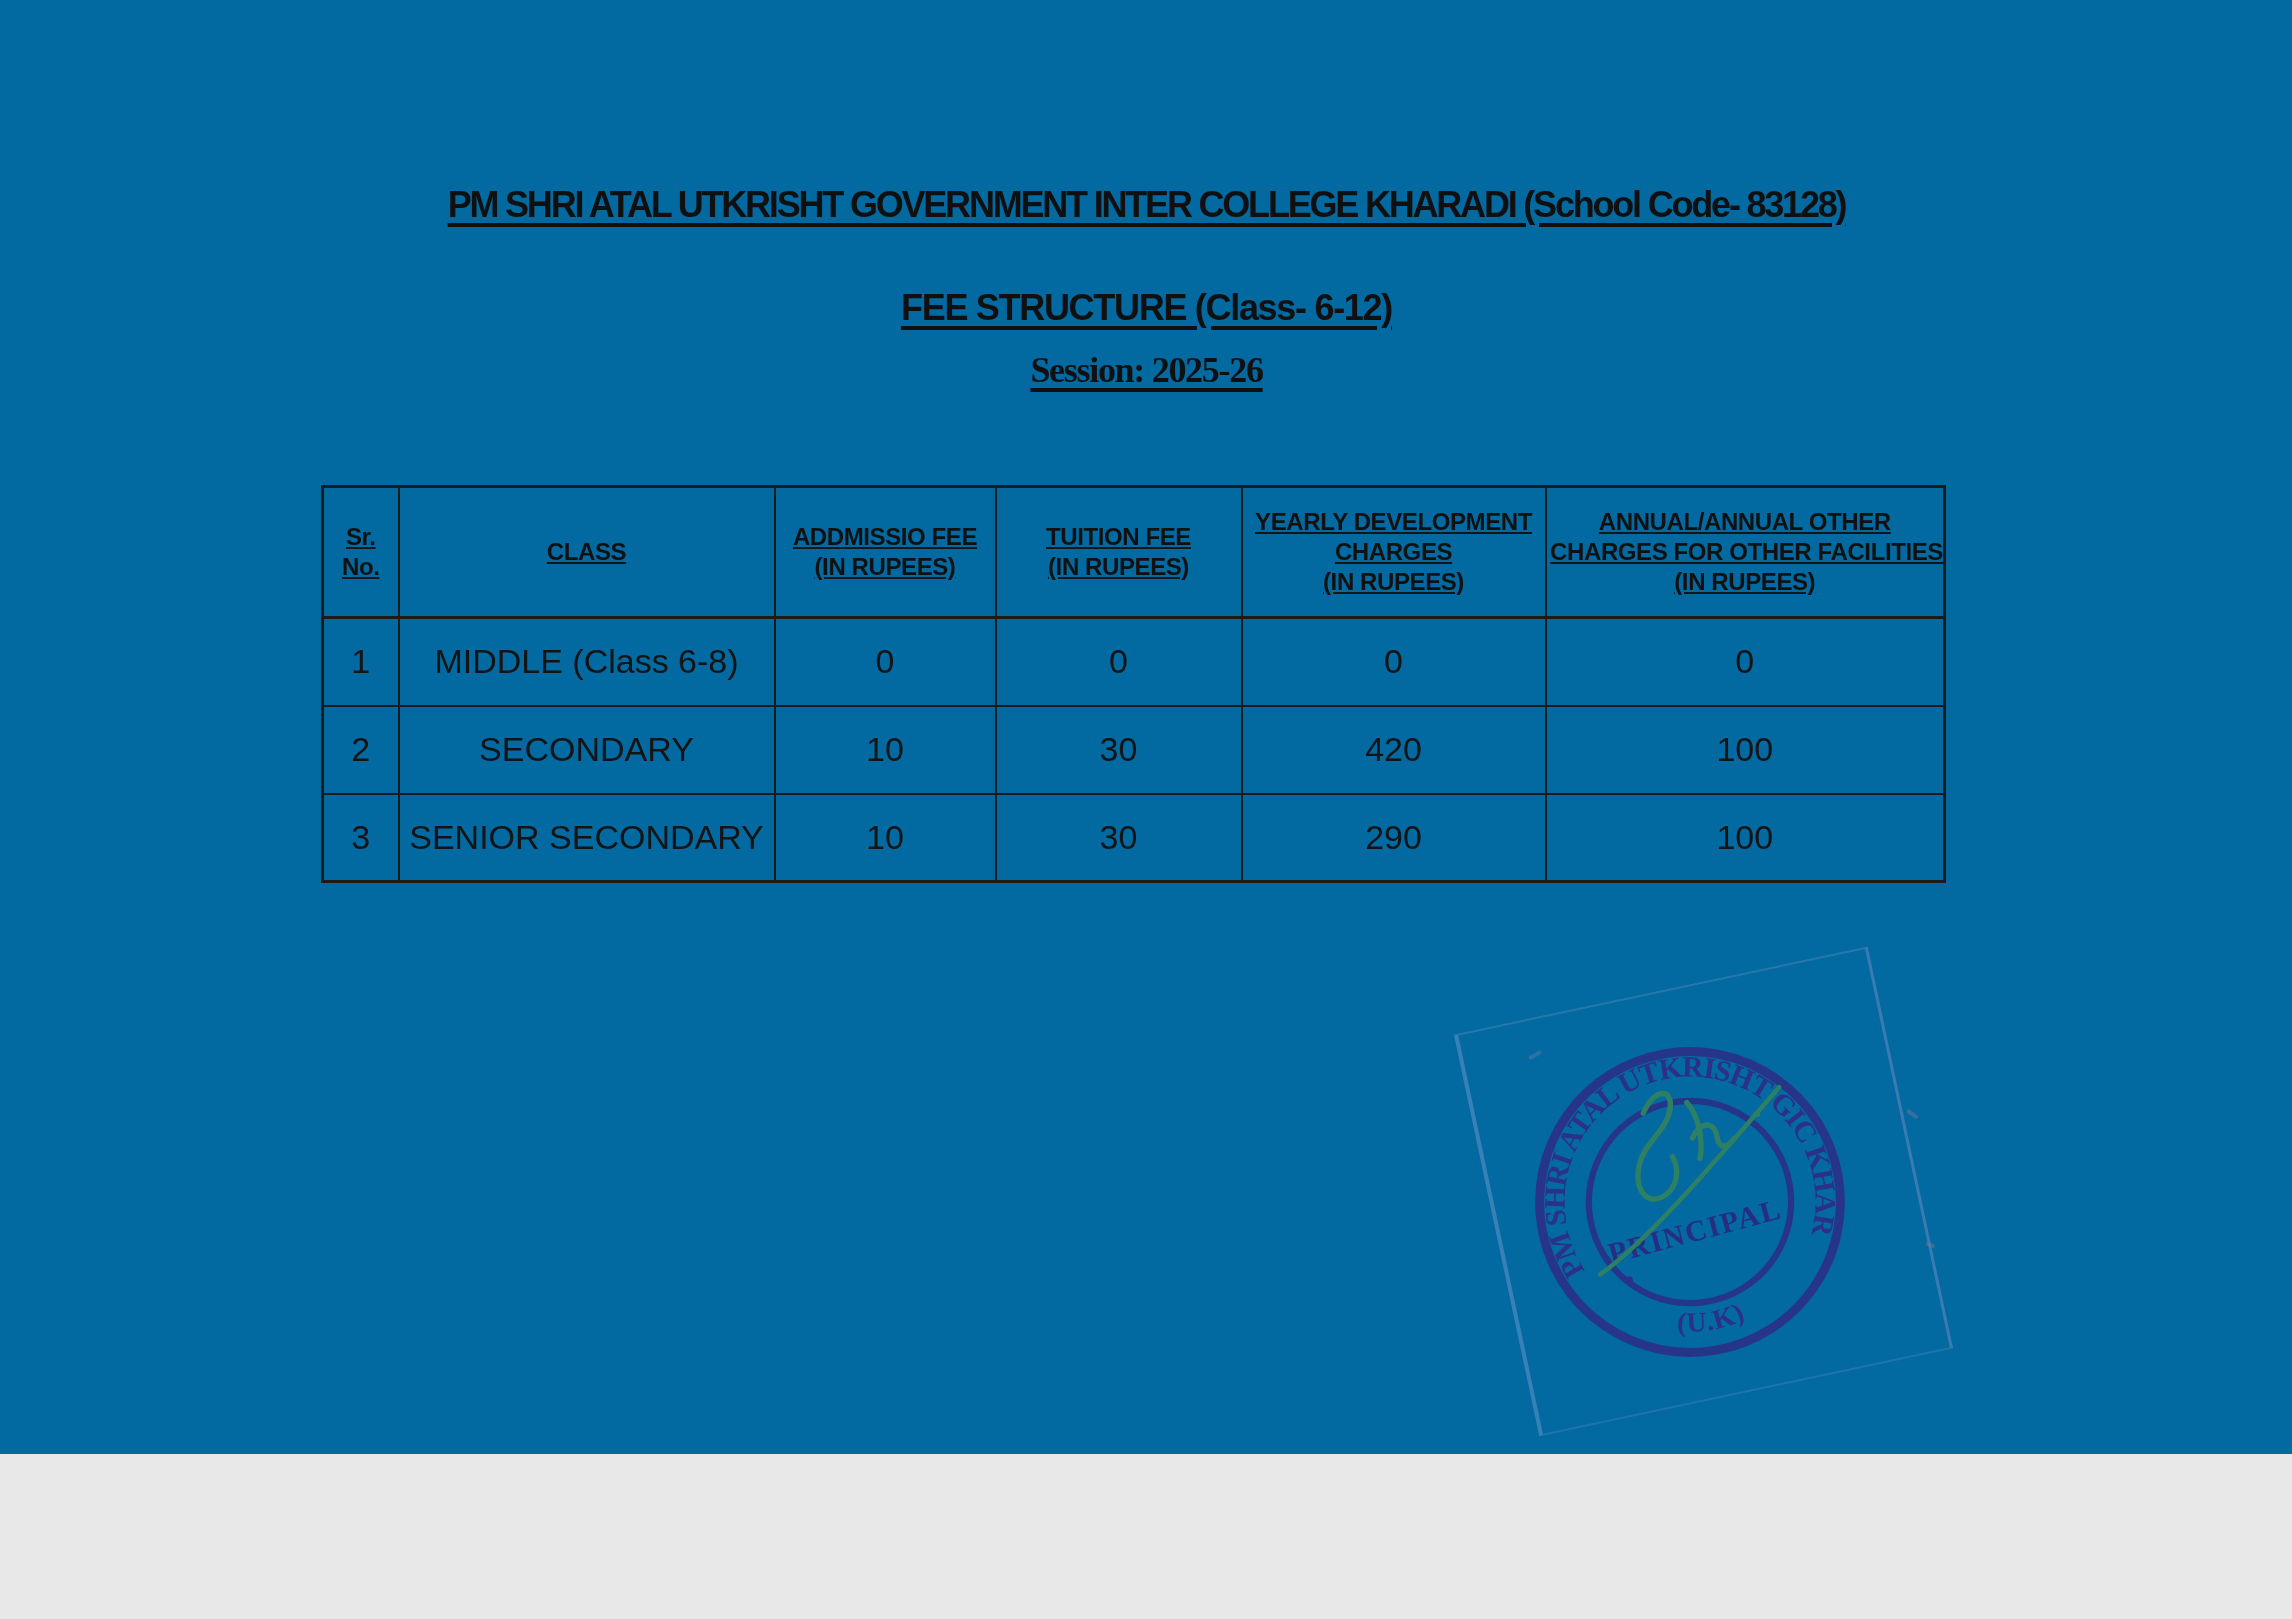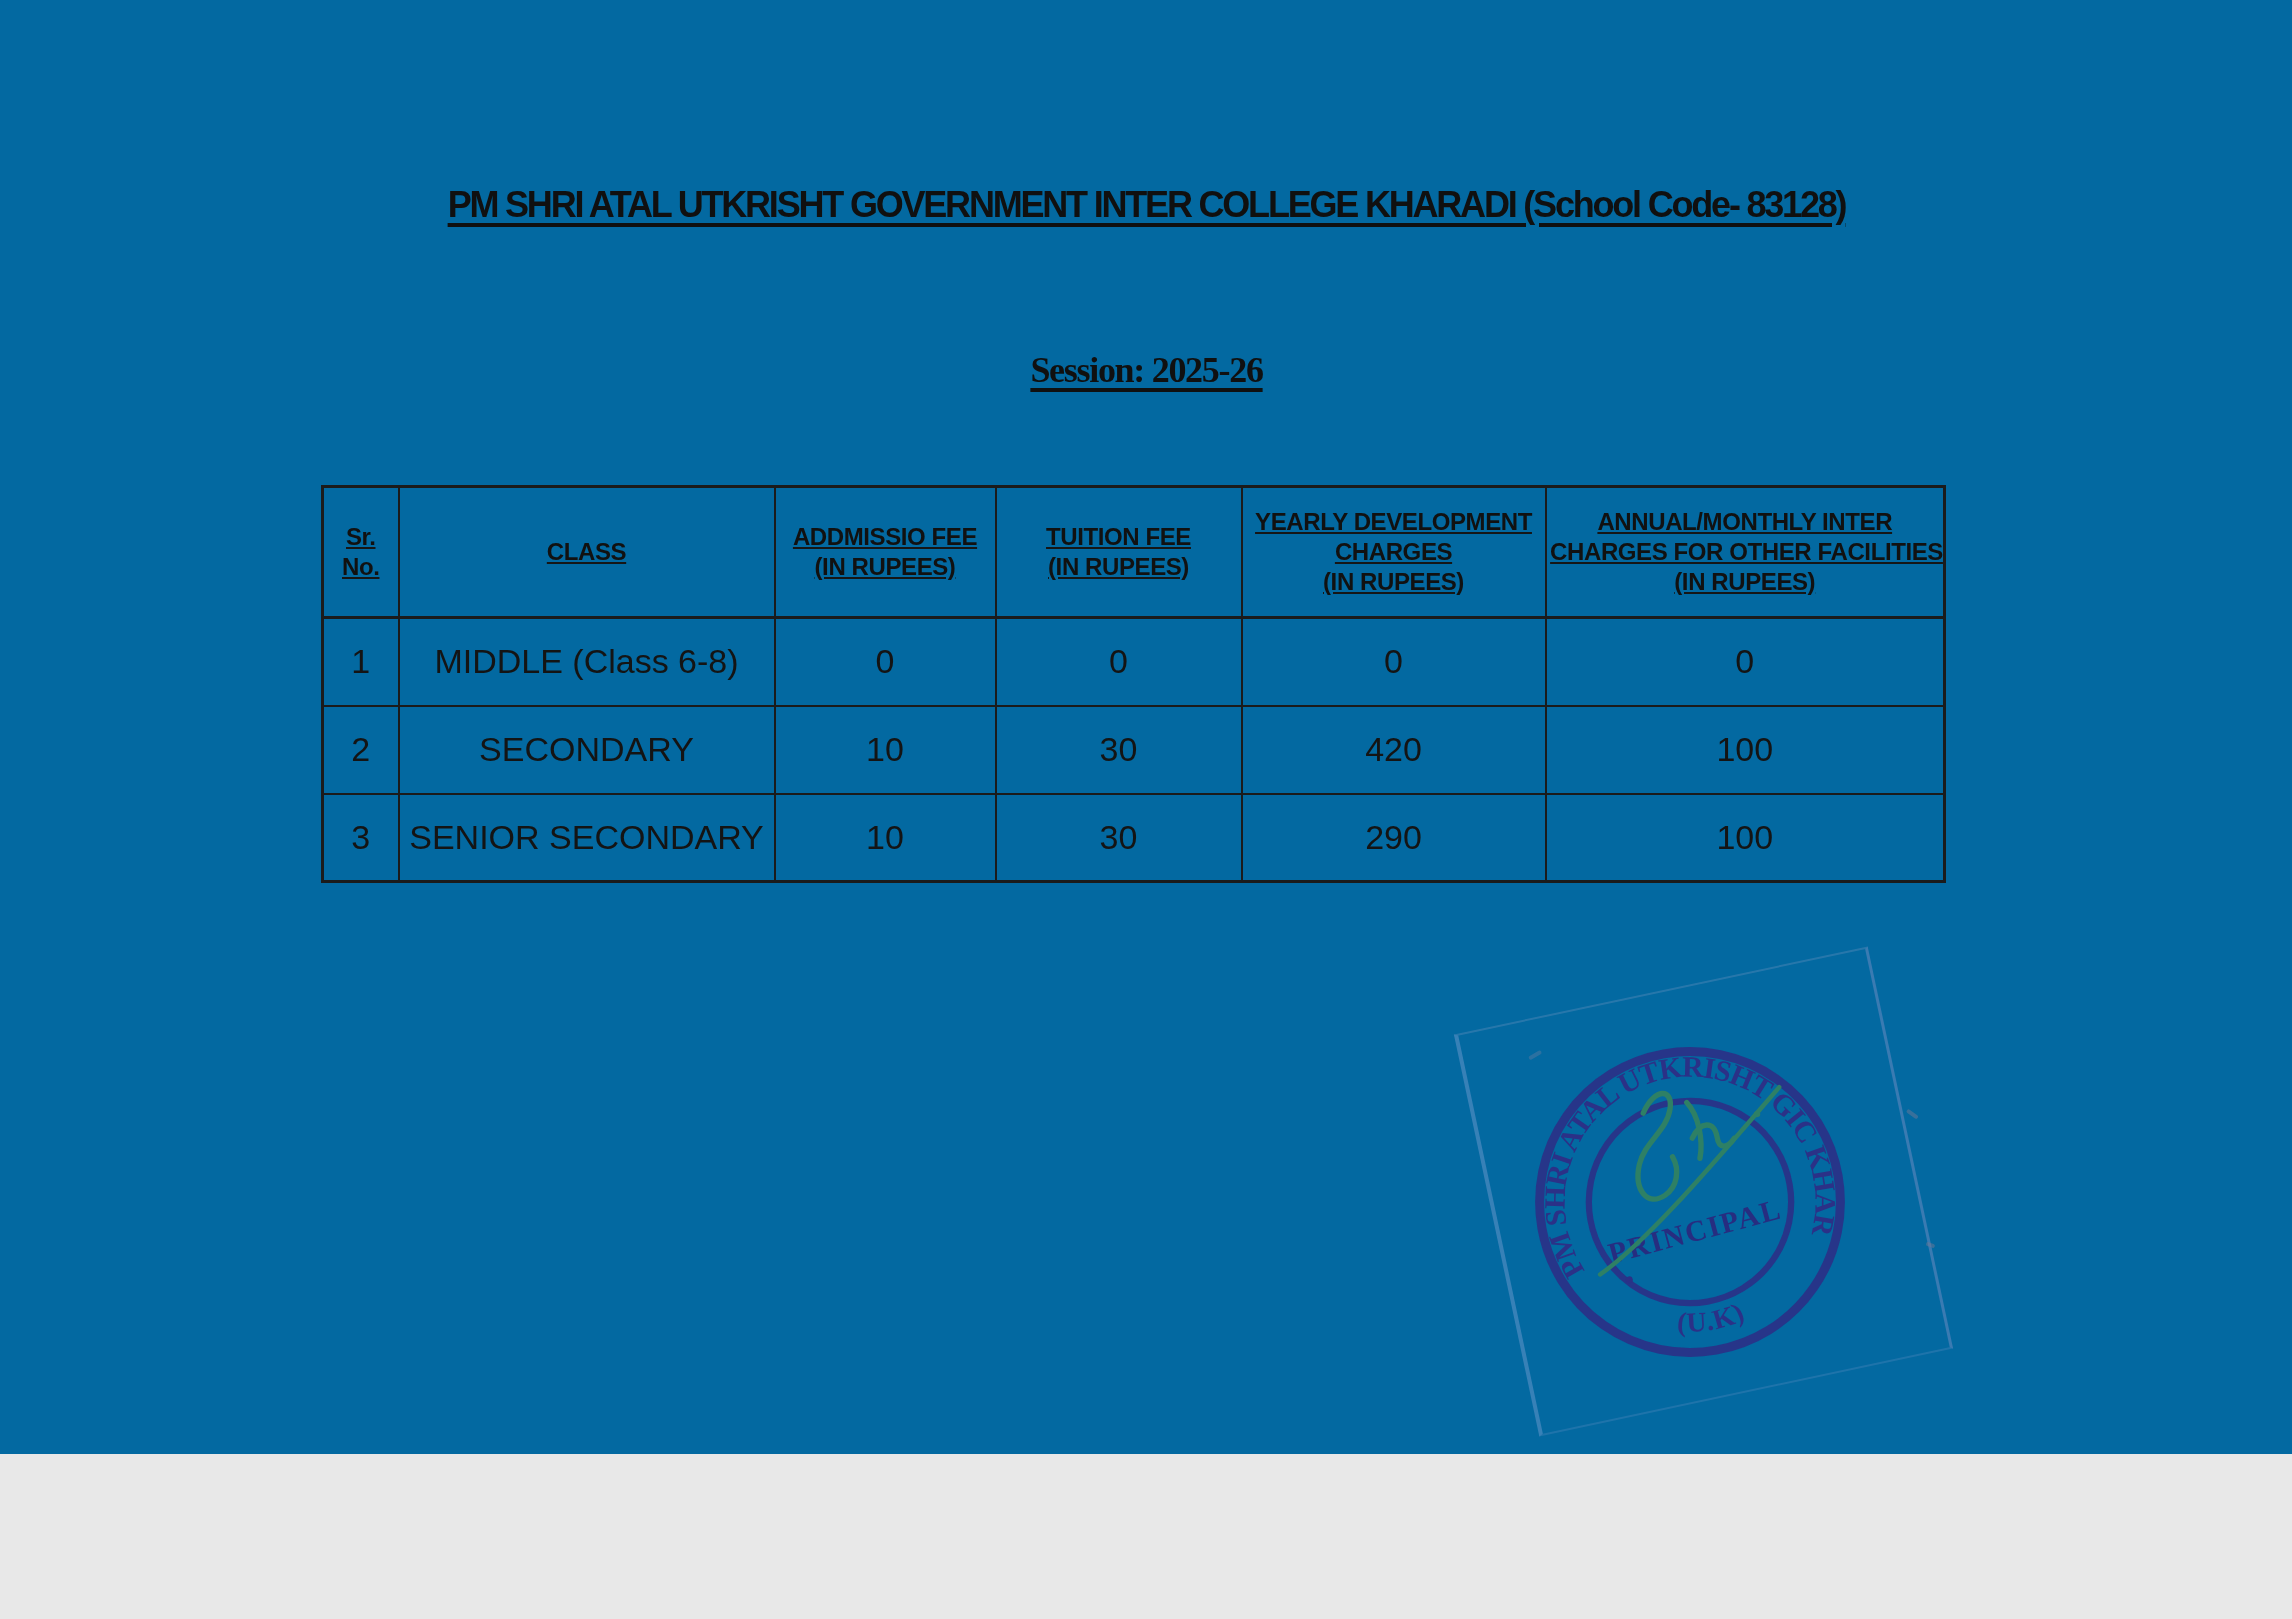--- a/index.html
+++ b/index.html
@@ -47,20 +47,23 @@
   .speck{position:absolute;background:rgba(110,120,150,0.5);border-radius:1.8px;}
 </style>
 </head>
 <body>
 
 <div class="sheet">
 
   <div class="heading doc-title">
     <span class="underlined">PM SHRI ATAL UTKRISHT GOVERNMENT INTER COLLEGE KHARADI (School Code- 83128)</span>
   </div>
+  <div class="heading doc-subtitle">
+    <span class="underlined">FEE STRUCTURE (Class- 6-12)</span>
+  </div>
   <div class="heading doc-session">
     <span class="underlined">Session: 2025-26</span>
   </div>
 
   <table class="fee-table">
     <colgroup>
       <col style="width:76px">
         <col style="width:376px">
         <col style="width:221px">
       <col style="width:246px">
@@ -87,21 +90,21 @@
           <div class="hl">TUITION FEE</div>
           <div class="hl">(IN RUPEES)</div>
 
         </th>
         <th>
           <div class="hl">YEARLY DEVELOPMENT</div>
           <div class="hl">CHARGES</div>
           <div class="hl">(IN RUPEES)</div>
         </th>
         <th>
-          <div class="hl">ANNUAL/MONTHLY INTER</div>
+          <div class="hl">ANNUAL/ANNUAL OTHER</div>
           <div class="hl">CHARGES FOR OTHER FACILITIES</div>
           <div class="hl">(IN RUPEES)</div>
         </th>
       </tr>
     </thead>
     <tbody>
       <tr>
         <td>1</td>
         <td>MIDDLE (Class 6-8)</td>
         <td>0</td>

